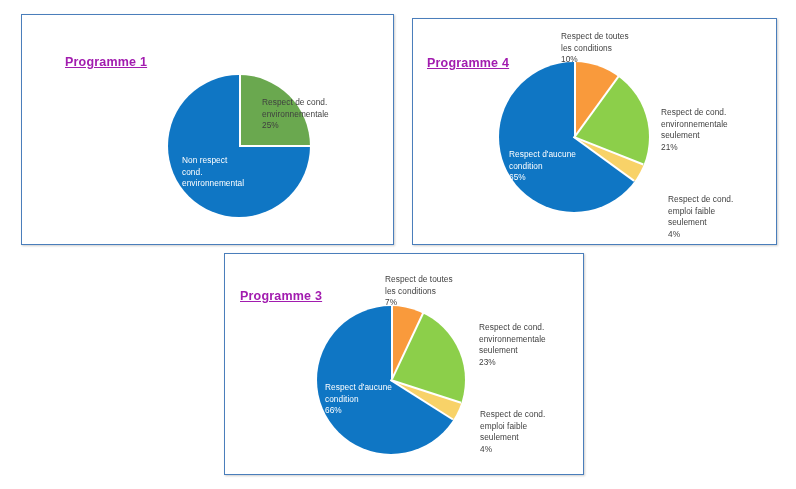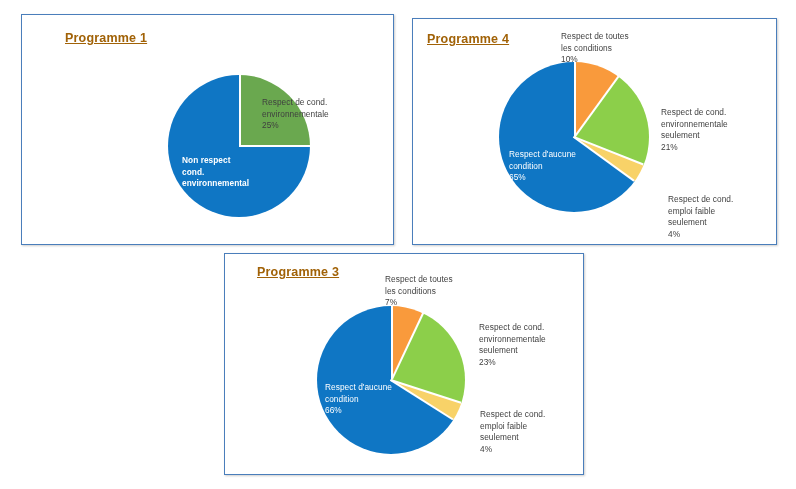--- a/index.html
+++ b/index.html
@@ -19,28 +19,29 @@
     box-shadow:1px 1px 2px rgba(0,0,0,.20);
   }
   #panel-1{ left:21px;  top:14px;  width:373px; height:231px; }
   #panel-2{ left:412px; top:18px;  width:365px; height:227px; }
   #panel-3{ left:224px; top:253px; width:360px; height:222px; }
 
   .panel-title{
     position:absolute;
     font-weight:bold;
     font-size:12.5px;
-    color:#a16207;
+    color:#a21caf;
     text-decoration:underline;
     white-space:nowrap;
     letter-spacing:.2px;
+    margin-top:24px;
   }
   #panel-1 .panel-title{ left:43px; top:16px; }
   #panel-2 .panel-title{ left:14px; top:13px; }
-  #panel-3 .panel-title{ left:32px; top:11px; }
+  #panel-3 .panel-title{ left:15px; top:11px; }
 
   .pie-wrap{ position:absolute; }
   .pie{
     position:absolute;
     border-radius:50%;
     left:0; top:0;
   }
 
   
   #pie-1{ left:146px; top:60px;  width:142px; height:142px; }
@@ -62,21 +63,21 @@
     font-size:8.3px;
     line-height:11.6px;
     color:#3f3f3f;
     white-space:pre-line;
     letter-spacing:.05px;
   }
   .lbl.inside{ color:#ffffff; }
 
   
   #c1-lbl-green{ left:240px; top:82px; width:112px; }
-  #c1-lbl-blue { left:160px; top:140px; width:92px;font-weight:bold; }
+  #c1-lbl-blue { left:160px; top:140px; width:92px; }
 
   
   #c2-lbl-all   { left:148px; top:12px;  width:108px; }
   #c2-lbl-env   { left:248px; top:88px;  width:108px; }
   #c2-lbl-emp   { left:255px; top:175px; width:104px; }
   #c2-lbl-none  { left:96px;  top:130px; width:96px;  }
 
   
   #c3-lbl-all   { left:160px; top:20px;  width:108px; }
   #c3-lbl-env   { left:254px; top:68px;  width:110px; }

